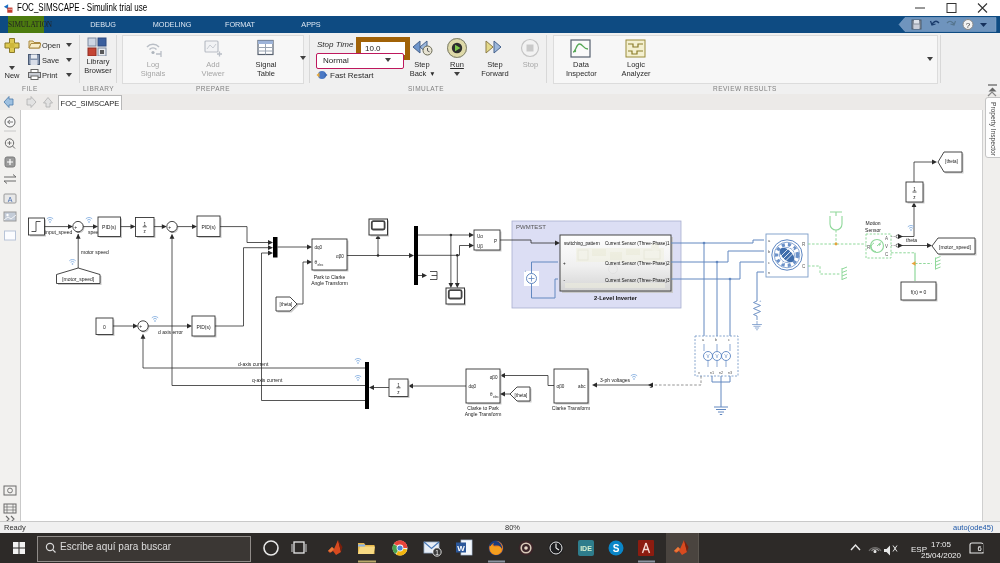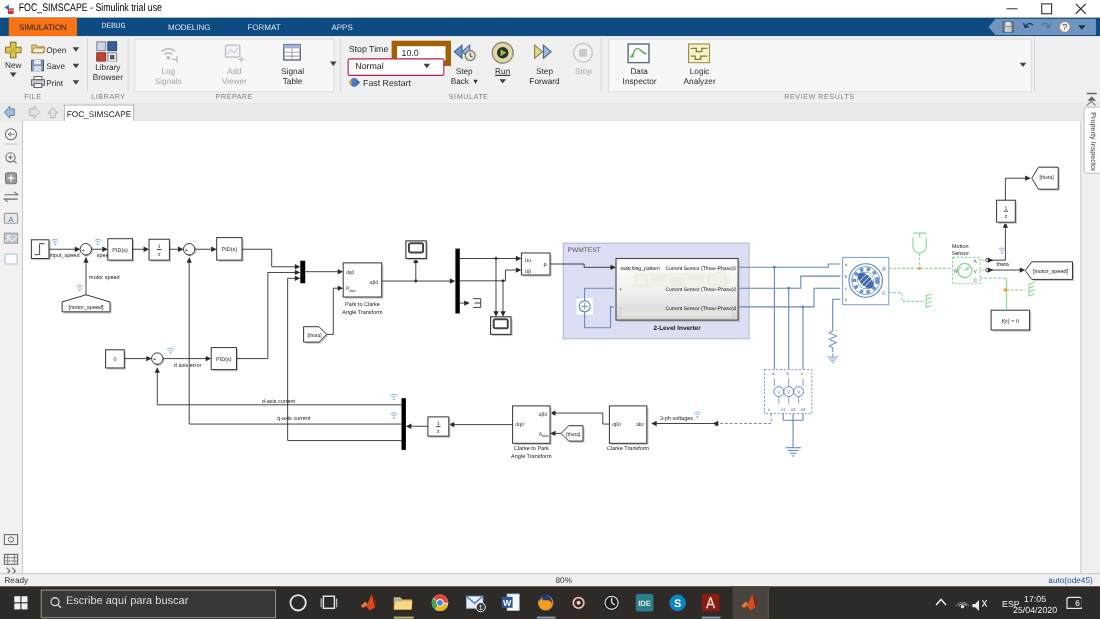--- a/index.html
+++ b/index.html
@@ -45,22 +45,22 @@
 </svg>
 <div class="abs" id="titletext">FOC_SIMSCAPE - Simulink trial use</div>
 
 <svg class="abs" style="left:905px;top:0" width="95" height="16" viewBox="0 0 95 16">
   <line x1="10" y1="8" x2="20" y2="8" stroke="#333" stroke-width="1"></line>
   <rect x="42" y="3.5" width="9" height="9" fill="none" stroke="#333" stroke-width="1"></rect>
   <path d="M73 3.5 L82 12.5 M82 3.5 L73 12.5" stroke="#333" stroke-width="1.1"></path>
 </svg>
 
 <div class="abs" id="tabrow"></div>
-<div class="rtab" style="left:8px;width:62px;top:16px;background:#f97316;color:#222;">SIMULATION</div>
-<div class="rtab" style="left:78px;width:50px;top:16px;font-family:Liberation Mono, monospace;">DEBUG</div>
+<div class="rtab" style="left:8px;width:36px;top:16px;background:#4d7c0f;color:#222;font-family:Liberation Serif, serif;">SIMULATION</div>
+<div class="rtab" style="left:78px;width:50px;top:16px;">DEBUG</div>
 <div class="rtab" style="left:140px;width:64px;top:16px;">MODELING</div>
 <div class="rtab" style="left:212px;width:56px;top:16px;">FORMAT</div>
 <div class="rtab" style="left:286px;width:50px;top:16px;">APPS</div>
 
 <svg class="abs" style="left:895px;top:16px" width="105" height="17" viewBox="0 0 105 17">
   <path d="M10 1.5 L101 1.5 L101 15.5 L10 15.5 L4 8.5 Z" fill="#6f94bd" stroke="#8fb0d4" stroke-width="0.5"></path>
   <rect x="17" y="4" width="9" height="9" fill="#88909c" stroke="#4a5a6c"></rect>
   <rect x="19" y="4" width="5" height="3.5" fill="#dde2ea"></rect>
   <rect x="18.5" y="8.5" width="6" height="4.5" fill="#c8cdd8"></rect>
   <path d="M44 7 q-3 -3.5 -6 0 l-1.5 2 m-1 -4 l1.5 4 l3.5 -1" fill="none" stroke="#1a3c6c" stroke-width="1.3"></path>
@@ -82,21 +82,21 @@
   <div class="vsep" style="left:309px;"></div>
   <div class="vsep" style="left:546px;"></div>
   <div class="vsep" style="left:940px;"></div>
   <div class="gallery" style="left:122px;width:180px;"></div>
   <div class="gallery" style="left:553px;width:383px;"></div>
 
   <svg class="abs" style="left:4px;top:4px" width="16" height="17" viewBox="0 0 16 17">
     <path d="M5.5 1.5 h5 v4.5 H15 v5 H10.5 V15.5 h-5 V11 H1 V6 h4.5 Z" fill="#dcc851" stroke="#8a7a28" stroke-width="1"></path>
       <path d="M5.5 6 h5 v5 h-5 Z" fill="#cdb73a"></path>
   </svg>
-  <div class="btext" style="left:2px;top:22px;width:20px;">New</div>
+  <div class="btext" style="left:2px;top:38px;width:20px;">New</div>
   <div class="darr" style="left:9px;top:33px;"></div>
   <svg class="abs" style="left:28px;top:6px" width="13" height="10" viewBox="0 0 13 10">
     <path d="M1 9 V2 h4 l1 1.5 h6 V9 Z" fill="#f3e3ae" stroke="#ab8b42" stroke-width="1"></path>
     <path d="M1 9 L3 4.5 h10 L11 9 Z" fill="#f8eecb" stroke="#ab8b42" stroke-width="1"></path>
   </svg>
   <div class="btext" style="left:42px;top:8px;">Open</div>
   <div class="darr" style="left:66px;top:10px;"></div>
   <svg class="abs" style="left:28px;top:21px" width="12" height="11" viewBox="0 0 12 11">
     <rect x="0.5" y="0.5" width="11" height="10" fill="#8494ad" stroke="#4a5a74"></rect>
     <rect x="3" y="0.5" width="6" height="4" fill="#e8ecf2"></rect>
@@ -137,21 +137,21 @@
   <svg class="abs" style="left:257px;top:6px" width="18" height="18" viewBox="0 0 18 18">
     <rect x="1" y="1.5" width="15" height="14" fill="#fff" stroke="#56606e" stroke-width="1.2"></rect>
     <rect x="1" y="1.5" width="15" height="3.5" fill="#9db3d8"></rect>
     <line x1="1" y1="8.5" x2="16" y2="8.5" stroke="#9aa4b2"></line>
     <line x1="1" y1="12" x2="16" y2="12" stroke="#9aa4b2"></line>
     <line x1="8.5" y1="5" x2="8.5" y2="15.5" stroke="#9aa4b2"></line>
   </svg>
   <div class="btext" style="left:253px;top:27px;width:26px;">Signal<br>Table</div>
   <div class="darr" style="left:300px;top:23px;"></div>
 
-  <div class="btext" style="left:317px;top:7px;font-size:8px;">Stop Time</div>
+  <div class="btext" style="left:317px;top:7px;font-size:8px;font-style:italic;">Stop Time</div>
   <div class="abs" style="left:356px;top:4px;width:40px;height:13px;background:#fff;border:5px solid #a16207;font-size:8px;color:#222;padding-left:4px;line-height:13px;">10.0</div>
   <div class="abs" style="left:316px;top:20px;width:80px;height:14px;background:#fff;border:1px solid #be185d;border-radius:2px;font-size:8px;color:#222;padding-left:6px;line-height:14px;">Normal</div>
   <div class="darr" style="left:385px;top:25px;"></div>
   <svg class="abs" style="left:316px;top:37px" width="12" height="10" viewBox="0 0 12 10">
     <circle cx="6" cy="5" r="4" fill="#4a78c4"></circle>
     <path d="M0.5 5 l3 -2.5 v5 Z" fill="#e8a838"></path>
     <path d="M11.5 5 l-3 -2.5 v5 Z" fill="#3a68b4"></path>
   </svg>
   <div class="btext" style="left:330px;top:38px;font-size:8px;">Fast Restart</div>
   <svg class="abs" style="left:410px;top:4px" width="24" height="21" viewBox="0 0 24 21">

